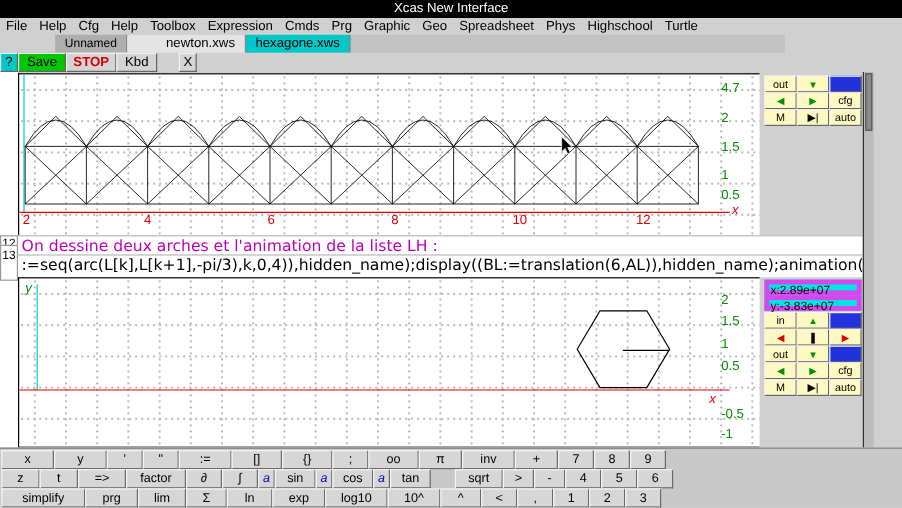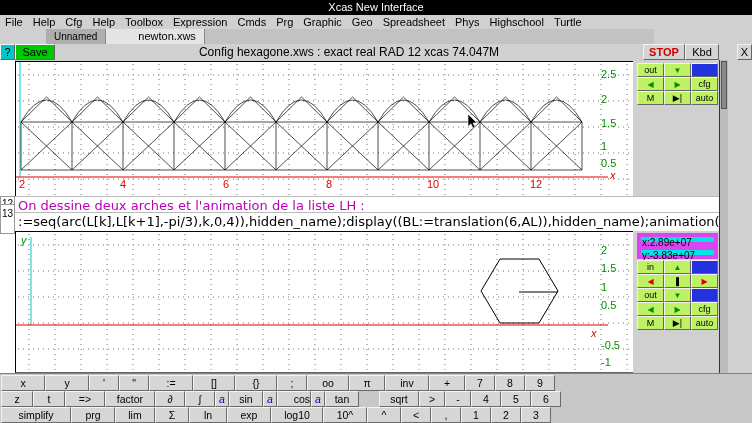--- a/index.html
+++ b/index.html
@@ -64,21 +64,21 @@
   .field{position:absolute;left:15px;width:704px;background:#fff;font-size:13px;
          font-family:"DejaVu Sans",sans-serif;padding:1px 12px 0 3px;box-sizing:border-box;
          white-space:nowrap;overflow:hidden;border-top:1px solid #bbb;}
   .comment{top:136px;height:16px;color:#bb00bb;}
   .command{top:152px;height:19px;color:#000;}
 
   .panel{position:absolute;display:grid;grid-template-columns:27px 27px 27px;}
   .p1{left:637px;top:3px;}
   .p2{left:637px;top:200px;}
   .pbtn{box-sizing:border-box;width:27px;height:14px;font-size:9px;line-height:11px;padding:0;
-        background:#bef264;border:1px solid;border-color:#f2f2f2 #666 #666 #f2f2f2;color:#000;}
+        background:#fef9c3;border:1px solid;border-color:#f2f2f2 #666 #666 #f2f2f2;color:#000;}
   .pbtn.green{color:#009000;font-size:8px;}
   .pbtn.red{color:#dd0000;font-size:8px;}
   .pbtn.bluebtn{background:#2233dd;}
   .coord{position:absolute;left:637px;width:81px;height:13px;background:#00e4e4;font-size:10px;
          line-height:12px;padding-left:1px;box-sizing:border-box;border:4px solid #d946ef;white-space:nowrap;}
   .cx{top:173px;}
   .cy{top:186px;}
   .vscroll{position:absolute;left:719px;top:0;width:9px;height:313px;background:#bcbcbc;
            border-left:1px solid #333;box-sizing:border-box;}
   .vthumb{margin:1px;height:46px;background:#8a8a8a;border:1px solid #555;}
@@ -122,44 +122,44 @@
     <span class="menu-item">Spreadsheet</span>
     <span class="menu-item">Phys</span>
     <span class="menu-item">Highschool</span>
     <span class="menu-item">Turtle</span>
   </div>
 
 <div class="tabrow">
 
 <span class="tab tab-plain">Unnamed</span>
     <span class="tab tab-light">newton.xws</span>
+    <span class="tab tab-active">hexagone.xws</span>
   </div>
 
 <div class="toolbar">
   <button class="btn help">?</button>
   <button class="btn save">Save</button>
-  <div class="status">Config hexagone.xws : exact real RAD 12 xcas 74.047M</div>
   <button class="btn stop">STOP</button>
   <button class="btn kbd">Kbd</button>
   <button class="btn closex">X</button>
 </div>
 
 <div class="worksheet">
   <div class="gutterstrip"></div>
 
   <div class="canvas c1">
     <svg width="617" height="134">
       <line x1="4" y1="0" x2="4" y2="115" stroke="#00cccc" stroke-width="1"></line>
       <line x1="0" y1="115" x2="592" y2="115" stroke="#e00000" stroke-width="1"></line>
       <path id="truss" fill="none" stroke="#000" stroke-width="0.7" d="M5 60H566M5 108H566M5 60V108M56 60V108M107 60V108M158 60V108M209 60V108M260 60V108M311 60V108M362 60V108M413 60V108M464 60V108M515 60V108M566 60V108M5 60L56 108M5 108L56 60M5 60L30.5 35L56 60M5 60Q30.5 16 56 60M56 60L107 108M56 108L107 60M56 60L81.5 35L107 60M56 60Q81.5 16 107 60M107 60L158 108M107 108L158 60M107 60L132.5 35L158 60M107 60Q132.5 16 158 60M158 60L209 108M158 108L209 60M158 60L183.5 35L209 60M158 60Q183.5 16 209 60M209 60L260 108M209 108L260 60M209 60L234.5 35L260 60M209 60Q234.5 16 260 60M260 60L311 108M260 108L311 60M260 60L285.5 35L311 60M260 60Q285.5 16 311 60M311 60L362 108M311 108L362 60M311 60L336.5 35L362 60M311 60Q336.5 16 362 60M362 60L413 108M362 108L413 60M362 60L387.5 35L413 60M362 60Q387.5 16 413 60M413 60L464 108M413 108L464 60M413 60L438.5 35L464 60M413 60Q438.5 16 464 60M464 60L515 108M464 108L515 60M464 60L489.5 35L515 60M464 60Q489.5 16 515 60M515 60L566 108M515 108L566 60M515 60L540.5 35L566 60M515 60Q540.5 16 566 60"></path>
       <path d="M0 0 L0 12.5 L3 9.8 L5 14.2 L7.2 13.2 L5.1 9 L9 9 Z" transform="translate(452,52)" fill="#000" stroke="#fff" stroke-width="0.6"></path>
     </svg>
     <div class="yt yticks1">
 
-    <span>2.5</span>
+    <span>4.7</span>
         <span>2</span>
         <span>1.5</span>
         <span>1</span>
         <span>0.5</span>
       </div>
     <div class="xticks1">
 
     <span>2</span>
         <span>4</span>
         <span>6</span>
@@ -262,21 +262,21 @@
 
   <button class="key" style="width: 32px;">z</button>
       <button class="key" style="width: 32px;">t</button>
       <button class="key" style="width: 40px;">=&gt;</button>
       <button class="key" style="width: 50px;">factor</button>
       <button class="key" style="width: 30px;">∂</button>
       <button class="key" style="width: 30px;">∫</button>
       <button class="key blue" style="width: 14px;">a</button>
       <button class="key" style="width: 34px;">sin</button>
       <button class="key blue" style="width: 14px;">a</button>
-      <button class="key" style="width: 34px; text-align: right;">cos</button>
+      <button class="key" style="width: 34px;">cos</button>
       <button class="key blue" style="width: 14px;">a</button>
       <button class="key" style="width: 34px;">tan</button>
       <button class="key" style="width: 40px; margin-left: 20px;">sqrt</button>
       <button class="key" style="width: 26px;">&gt;</button>
       <button class="key" style="width: 26px;">-</button>
       <button class="key" style="width: 30px;">4</button>
       <button class="key" style="width: 30px;">5</button>
       <button class="key" style="width: 30px;">6</button>
     </div>
   <div class="krow r3">

